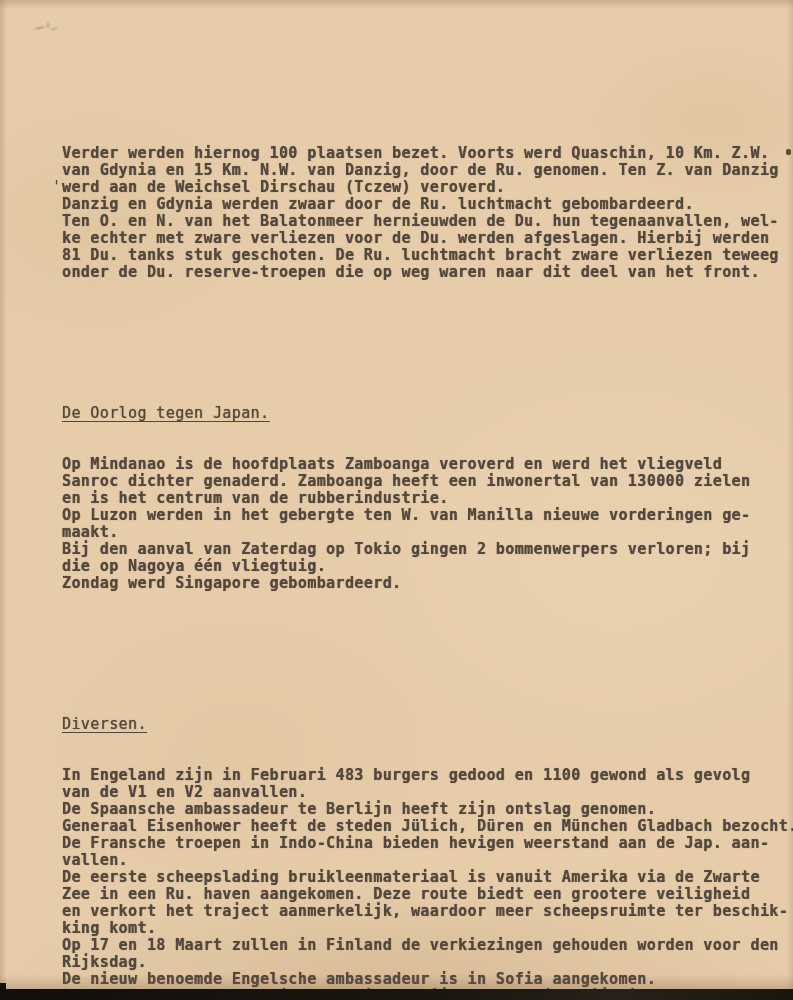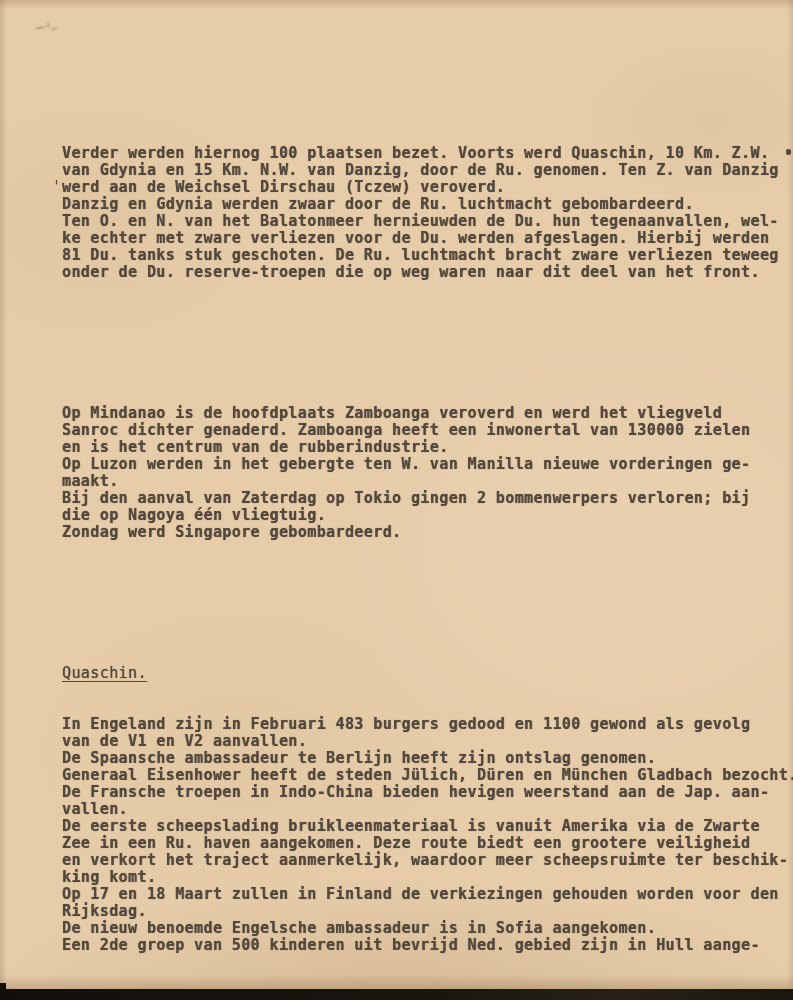--- a/index.html
+++ b/index.html
@@ -121,25 +121,26 @@
 
   <div class="stray-mark">'</div>
 
   <div class="typed">
 
     <section>
       <div class="lines"><div class="line">Verder werden hiernog 100 plaatsen bezet. Voorts werd Quaschin, 10 Km. Z.W.</div><div class="line">van Gdynia en 15 Km. N.W. van Danzig, door de Ru. genomen. Ten Z. van Danzig</div><div class="line">werd aan de Weichsel Dirschau (Tczew) veroverd.</div><div class="line">Danzig en Gdynia werden zwaar door de Ru. luchtmacht gebombardeerd.</div><div class="line">Ten O. en N. van het Balatonmeer hernieuwden de Du. hun tegenaanvallen, wel-</div><div class="line">ke echter met zware verliezen voor de Du. werden afgeslagen. Hierbij werden</div><div class="line">81 Du. tanks stuk geschoten. De Ru. luchtmacht bracht zware verliezen teweeg</div><div class="line">onder de Du. reserve-troepen die op weg waren naar dit deel van het front.</div></div>
     </section>
 
     <section>
+      <h2 class="heading">De Oorlog tegen Japan.</h2>
       <div class="lines"><div class="line">Op Mindanao is de hoofdplaats Zamboanga veroverd en werd het vliegveld</div><div class="line">Sanroc dichter genaderd. Zamboanga heeft een inwonertal van 130000 zielen</div><div class="line">en is het centrum van de rubberindustrie.</div><div class="line">Op Luzon werden in het gebergte ten W. van Manilla nieuwe vorderingen ge-</div><div class="line">maakt.</div><div class="line">Bij den aanval van Zaterdag op Tokio gingen 2 bommenwerpers verloren; bij</div><div class="line">die op Nagoya één vliegtuig.</div><div class="line">Zondag werd Singapore gebombardeerd.</div></div>
     </section>
 
     <section>
-      <h2 class="heading">Quaschin.</h2>
+      <h2 class="heading">Diversen.</h2>
       <div class="lines"><div class="line">In Engeland zijn in Februari 483 burgers gedood en 1100 gewond als gevolg</div><div class="line">van de V1 en V2 aanvallen.</div><div class="line">De Spaansche ambassadeur te Berlijn heeft zijn ontslag genomen.</div><div class="line">Generaal Eisenhower heeft de steden Jülich, Düren en München Gladbach bezocht.</div><div class="line">De Fransche troepen in Indo-China bieden hevigen weerstand aan de Jap. aan-</div><div class="line">vallen.</div><div class="line">De eerste scheepslading bruikleenmateriaal is vanuit Amerika via de Zwarte</div><div class="line">Zee in een Ru. haven aangekomen. Deze route biedt een grootere veiligheid</div><div class="line">en verkort het traject aanmerkelijk, waardoor meer scheepsruimte ter beschik-</div><div class="line">king komt.</div><div class="line">Op 17 en 18 Maart zullen in Finland de verkiezingen gehouden worden voor den</div><div class="line">Rijksdag.</div><div class="line">De nieuw benoemde Engelsche ambassadeur is in Sofia aangekomen.</div><div class="line">Een 2de groep van 500 kinderen uit bevrijd Ned. gebied zijn in Hull aange-</div></div>
     </section>
 
   </div>
 
   <div class="edge-artifact-right"></div>
   <div class="bottom-shadow"></div>
   <div class="bottom-edge"></div>
 
 </div>

